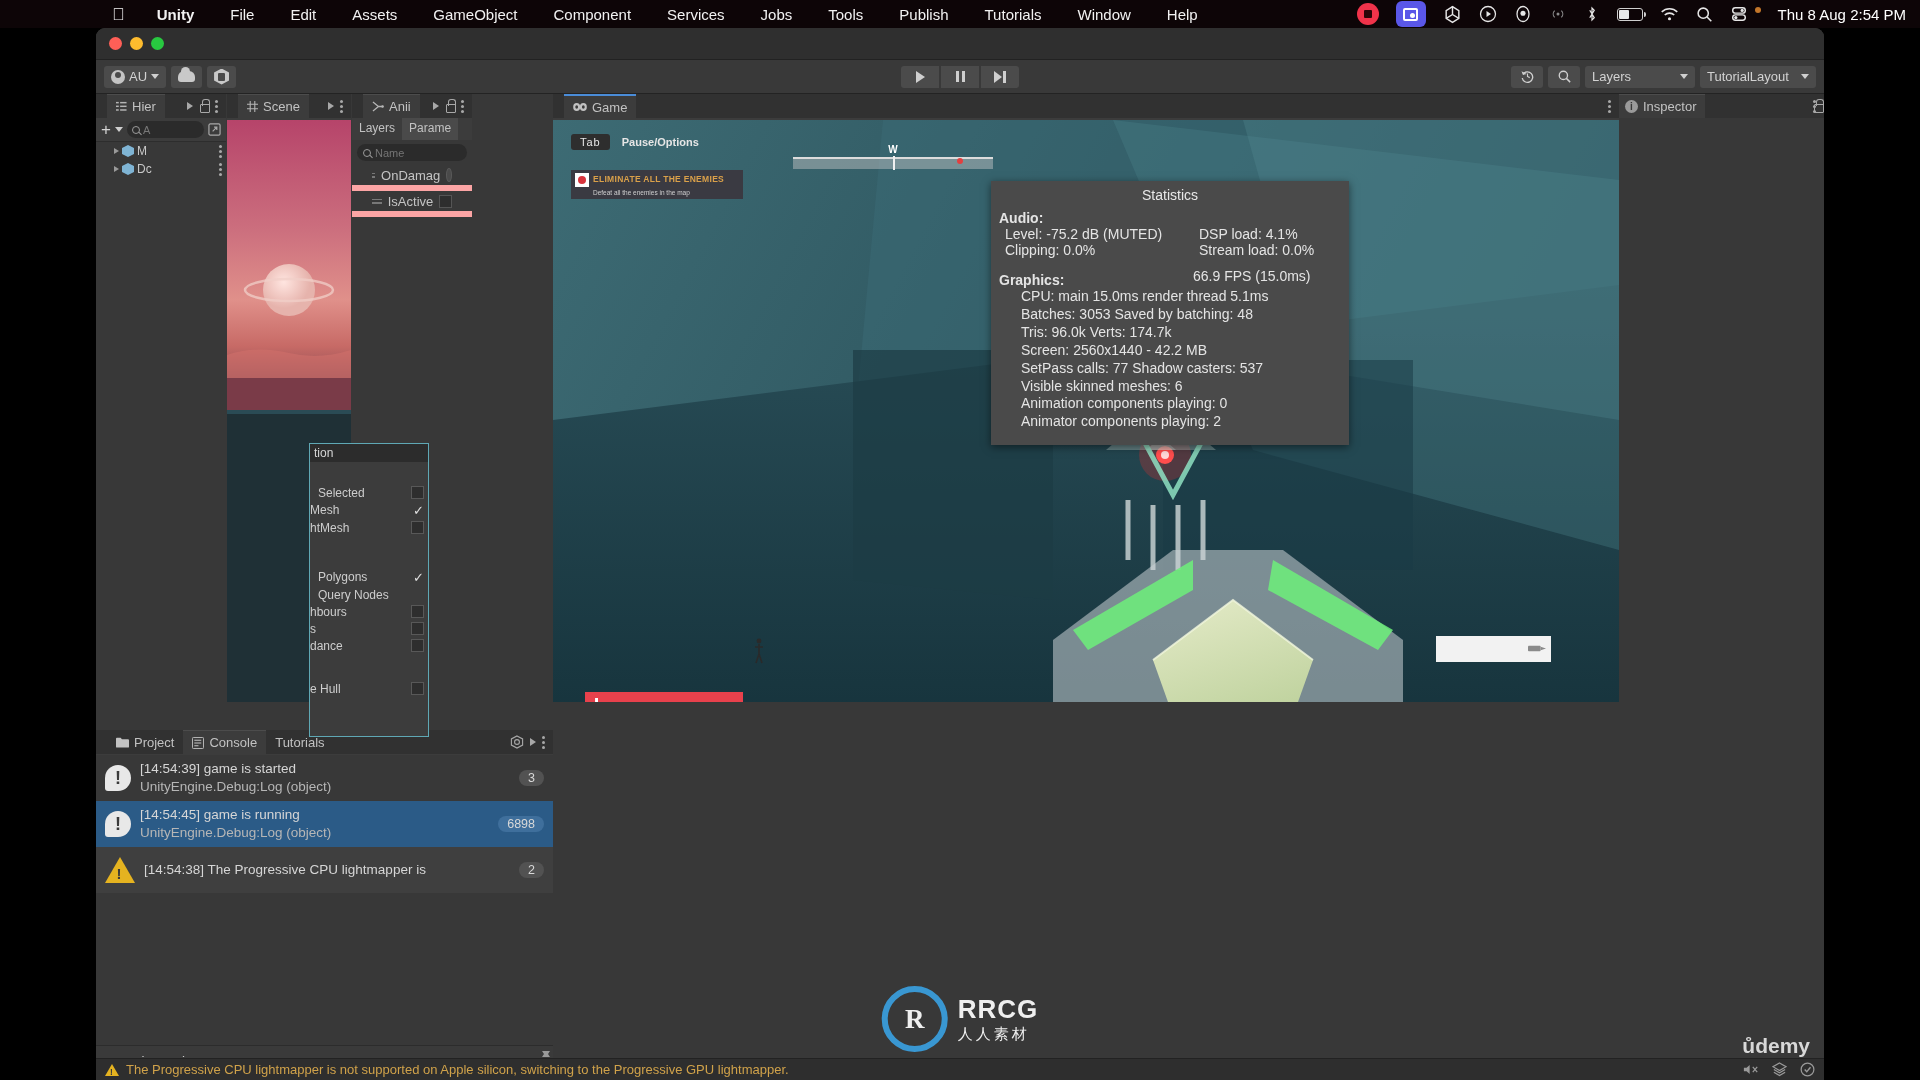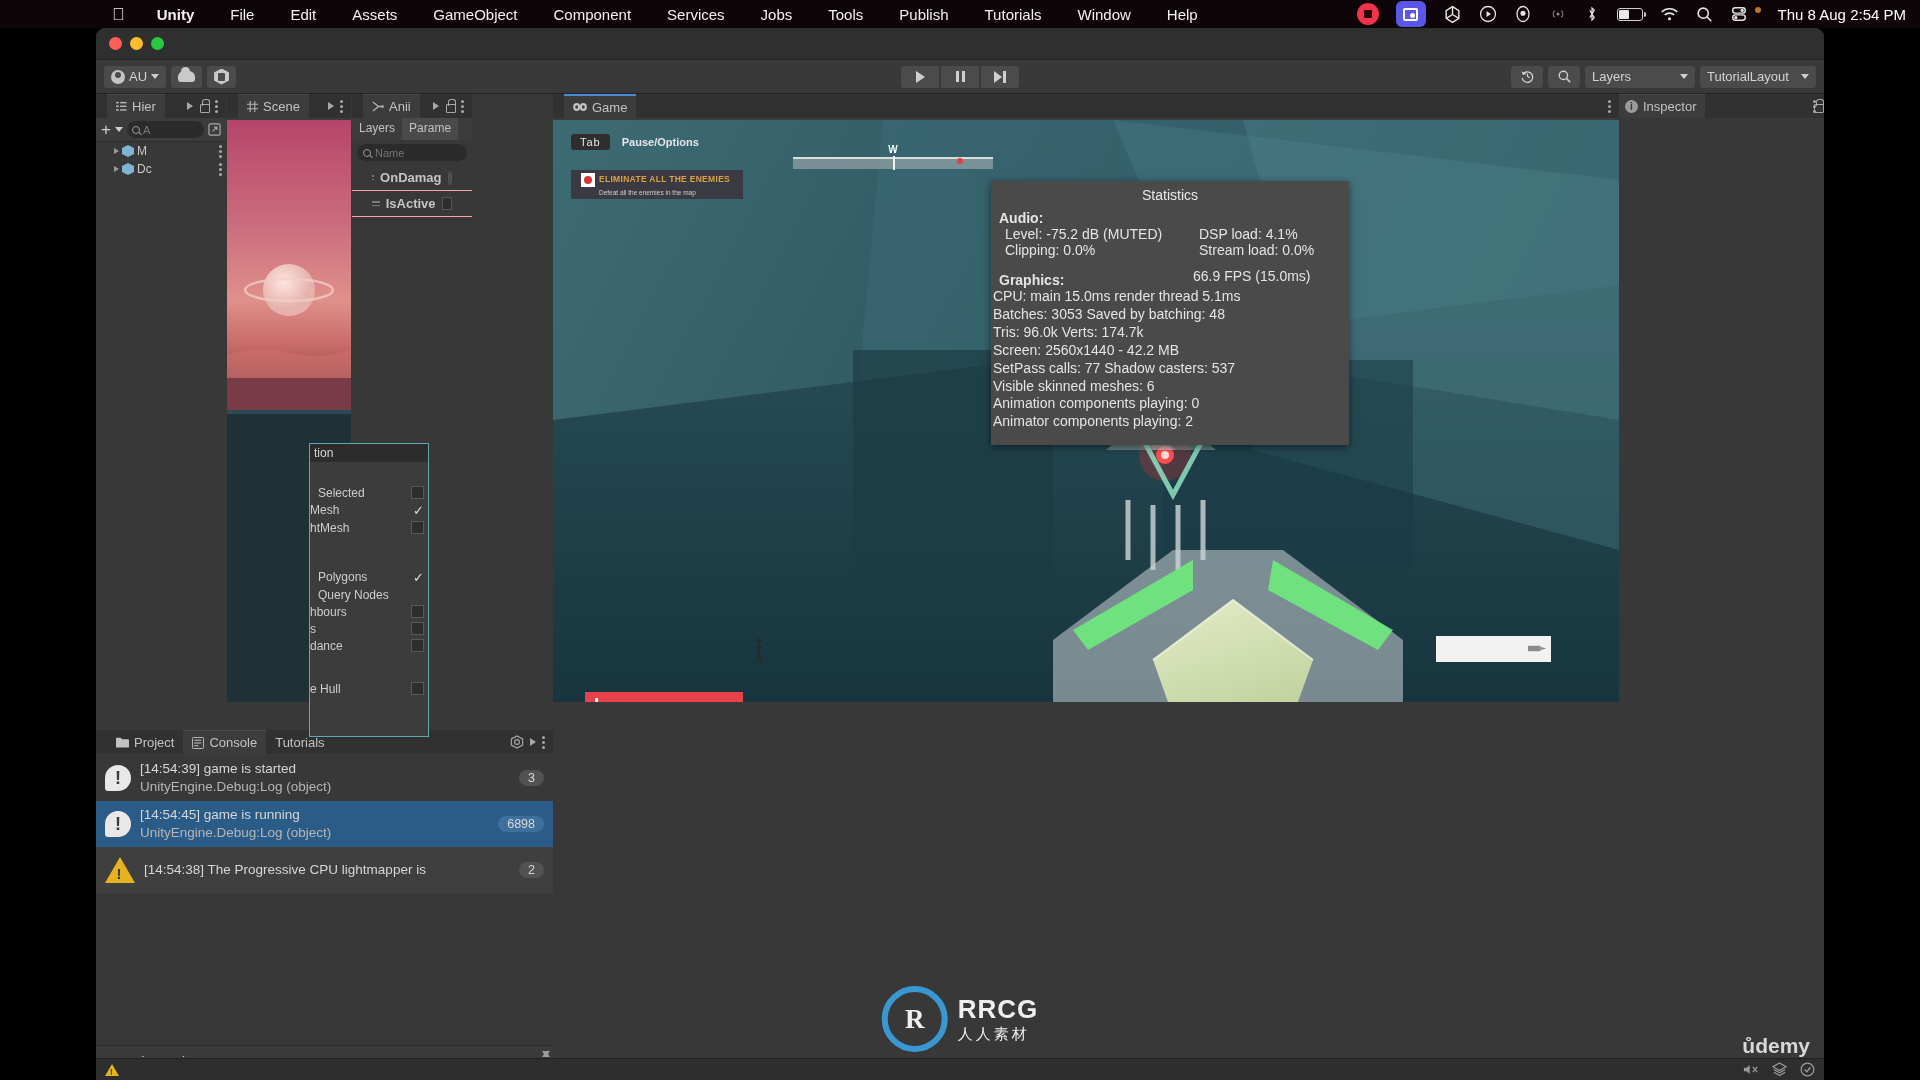--- a/index.html
+++ b/index.html
@@ -125,21 +125,21 @@
   .stool { width:25px;height:22px;border-radius:3px;display:flex;align-items:center;justify-content:center;color:#cdcdcd;font-size:13px;}
   .stool.on { background:#3a6c9c; }
   .scene-view { position:absolute; left:0; right:0; top:26px; bottom:0; overflow:hidden; }
 
   
   #anim { left: 256px; top: 66px; width: 120px; bottom: 378px; }
   .an-subtabs { height:22px; background:#3c3c3c; display:flex; font-size:12px; color:#c2c2c2;}
   .an-subtabs div { padding:3px 7px; }
   .an-subtabs div.a { background:#4a4a4a; }
   .an-srch { margin: 4px 5px; height:17px; background:#2b2b2b; border-radius:9px; display:flex; align-items:center; gap:4px; padding:0 6px; color:#757575; font-size:11px;}
-  .an-row { height:26px; display:flex; align-items:center; gap:6px; padding:0 20px; border-bottom:1px solid #fca5a5; font-size:13px; color:#c4c4c4;font-weight:bold;}
+  .an-row { height:26px; display:flex; align-items:center; gap:6px; padding:0 20px; border-bottom:6px solid #fca5a5; font-size:13px; color:#c4c4c4;}
   .an-row .grip { width:10px; display:flex; flex-direction:column; gap:2px;}
   .an-row .grip i { height:1.5px;background:#787878;display:block;}
   .an-circ { width:14px;height:14px;border-radius:50%;background:#4a4a4a;border:1px solid #5a5a5a; margin-left:auto;}
   .an-sq { width:13px;height:13px;background:#2e2e2e;border:1px solid #555; margin-left:auto;}
 
   
   #game { left: 457px; top: 66px; right: 205px; bottom: 378px; background:#d946ef;}
   .game-tools { height:26px; background:#3c3c3c; display:flex; align-items:center; gap:6px; padding:0 6px; font-size:13px; color:#c8c8c8; border-bottom:1px solid #2b2b2b;}
   .gdrop { height:20px; background:#4b4b4b; border-radius:2px; display:flex; align-items:center; justify-content:space-between; padding:0 6px; gap:8px; color:#d0d0d0; font-size:13px;}
   .slider-t { width:52px; height:3px; background:#888; border-radius:2px; position:relative;}
@@ -149,21 +149,21 @@
   .game-view { position:absolute; left:0; right:0; top:26px; bottom:0; background:#2b2b2b; overflow:hidden;}
 
   
   .stats {
     position:absolute; left:895px; top:153px; width:358px;
     background:#4a4a4a; color:#e4e4e4; font-size:14px; padding:6px 0 14px 0; z-index:30;
     box-shadow: 0 2px 8px rgba(0,0,0,.5);
   }
   .stats h4 { text-align:center; font-weight:normal; font-size:14px; color:#e8e8e8; margin-bottom:7px;}
   .stats .sec { font-weight:bold; padding-left:8px; margin-top:4px; }
-  .stats .ln { padding-left:2px; line-height:1.28; }
+  .stats .ln { padding-left:30px; line-height:1.28; }
   .stats .two { display:flex; }
   .stats .two .l { width:208px; padding-left:14px; }
 
   
   #insp { right:0; top:66px; width:205px; bottom:18px; background:#383838;}
   .insp-head { height:24px; background:#313131; display:flex; align-items:center; gap:6px; padding:0 8px; font-size:13px; color:#c2c2c2;}
   .i-dot { width:13px;height:13px;border-radius:50%;background:#9a9a9a;color:#383838;font-size:10px;font-weight:bold;display:flex;align-items:center;justify-content:center;}
   .insp-body { position:absolute; left:0; right:0; top:24px; bottom:0; background:#383838;}
 
   
@@ -211,21 +211,21 @@
     overflow:hidden;
   }
   .nav-pop .hd { background:#2c2c2c; padding:2px 4px; color:#d6d6d6; }
   .nav-row { display:flex; align-items:center; justify-content:space-between; padding:1.5px 4px 1.5px 8px;}
   .cb { width:13px;height:13px;background:#2e2e2e;border:1px solid #585858; flex:none;}
   .ck { color:#e0e0e0; font-size:13px; }
 
   
   .hud { position:absolute; color:#fff; }
   .tabkey { background:#2e2e2e; color:#e6e6e6; font-size:11px; padding:2px 9px; border-radius:3px; letter-spacing:1px;}
-  .obj-banner { background:#3a3a42; width:172px; padding:3px 10px; }
+  .obj-banner { background:#3a3a42; width:172px; padding:3px 4px; }
   .obj-banner .t { color:#d9a04a; font-size:8.5px; font-weight:bold; letter-spacing:.3px;}
   .obj-banner .d { color:#cfcfcf; font-size:6.5px; margin-top:2px;}
   .obj-icon { width:14px;height:14px;background:#fff;display:inline-flex;align-items:center;justify-content:center;vertical-align:middle;margin-right:4px;}
   .obj-icon i { width:8px;height:8px;border-radius:50%;background:#d8343c;display:block;}
   .hbar { width:158px;height:24px;background:#e8414c; position:relative; }
   .hbar .cross { position:absolute; left:5px; top:5px; width:13px;height:13px; color:#fff; font-size:15px; line-height:13px; text-align:center;}
   .ammo { width:115px;height:26px;background:#f2f2f2; }
 
   .rrcg { position:absolute; left:50%; transform:translateX(-50%); bottom:28px; display:flex; align-items:center; gap:10px; opacity:.92; z-index:20;}
   .rrcg .ring { width:66px;height:66px;border-radius:50%;border:6px solid #3aa0e0; display:flex; align-items:center; justify-content:center; color:#fff; font-size:27px; font-weight:bold; font-family:"Liberation Serif",serif;}
@@ -875,20 +875,21 @@
       <div class="ring">R</div>
       <div class="txt">
         <div class="t1">RRCG</div>
         <div class="t2">人人素材</div>
       </div>
     </div>
     <div class="udemy">ůdemy</div>
 
     <div class="statusbar">
       <span class="sb-warn"></span>
+      <span>The Progressive CPU lightmapper is not supported on Apple silicon, switching to the Progressive GPU lightmapper.</span>
       <span class="sb-right">
         <svg width="16" height="13" viewBox="0 0 18 14">
             <path d="M1 5 H4 L7.5 2 V12 L4 9 H1 Z" fill="#9a9a9a"></path>
             <path d="M11 4 L16 10 M16 4 L11 10" stroke="#9a9a9a" stroke-width="1.4"></path>
           </svg>
         <svg width="15" height="15" viewBox="0 0 16 16">
             <path d="M8 1 L15 5 L8 9 L1 5 Z" fill="none" stroke="#9a9a9a" stroke-width="1.3"></path>
             <path d="M2 8 L8 11.5 L14 8" fill="none" stroke="#9a9a9a" stroke-width="1.3"></path>
             <path d="M2 11 L8 14.5 L14 11" fill="none" stroke="#9a9a9a" stroke-width="1.3"></path>
           </svg>

